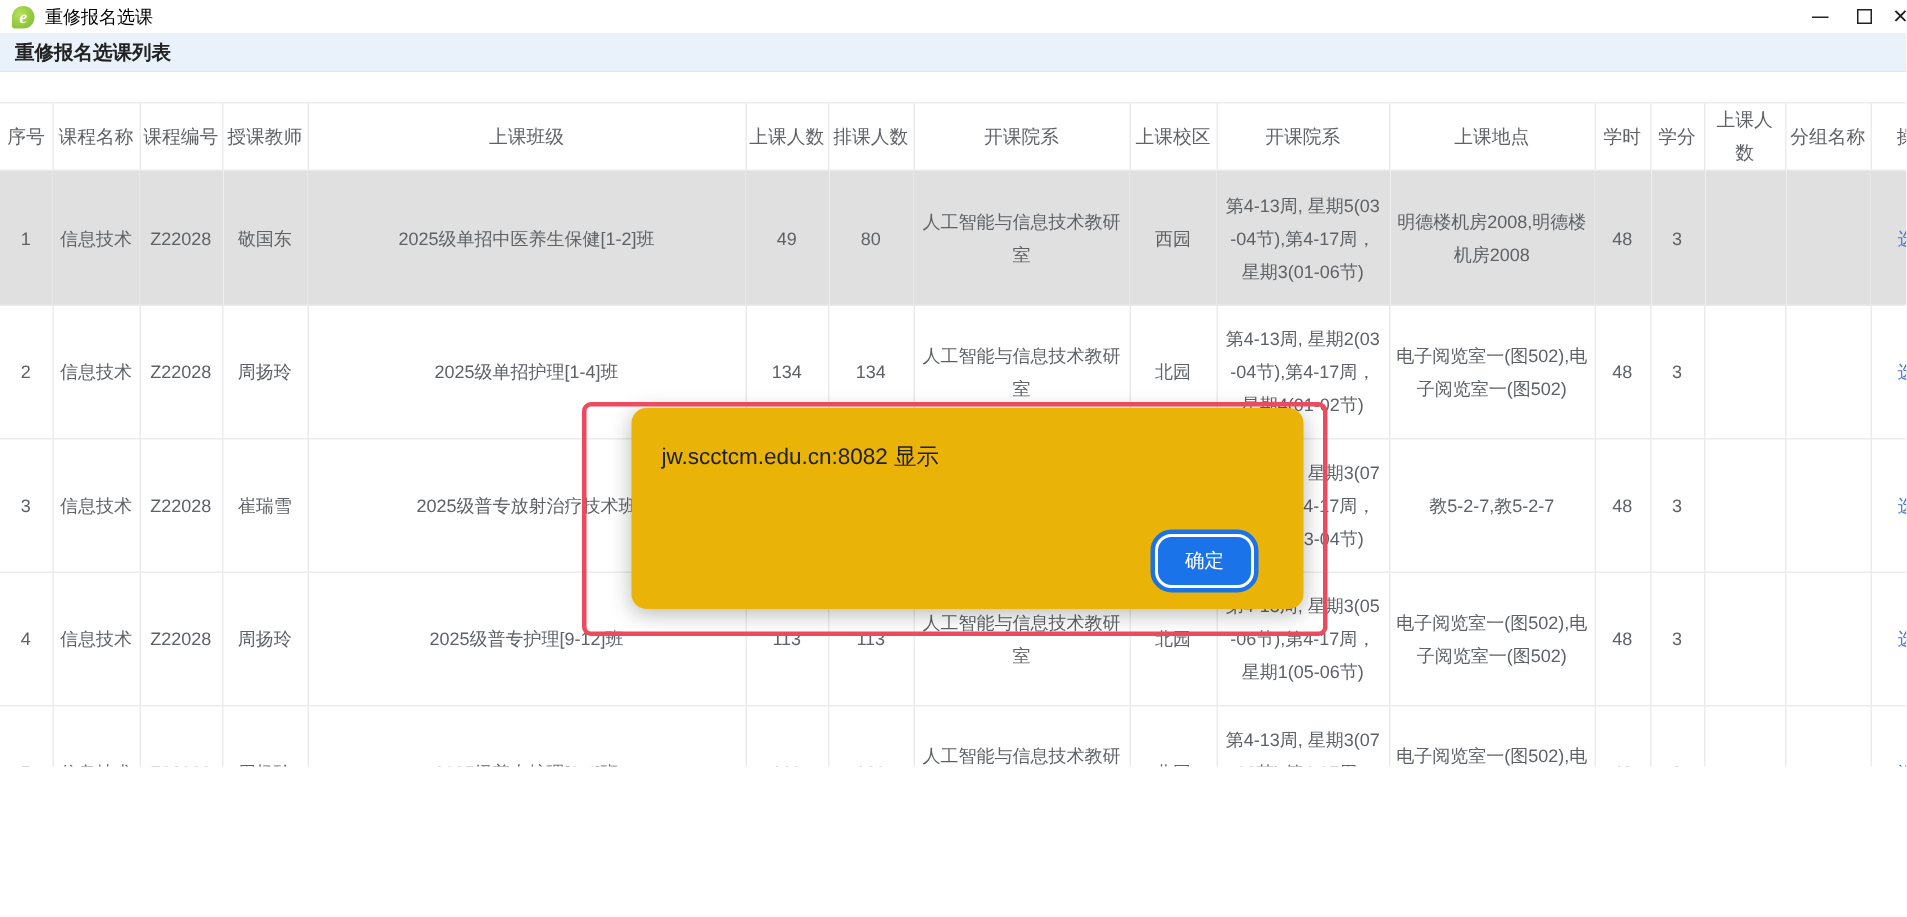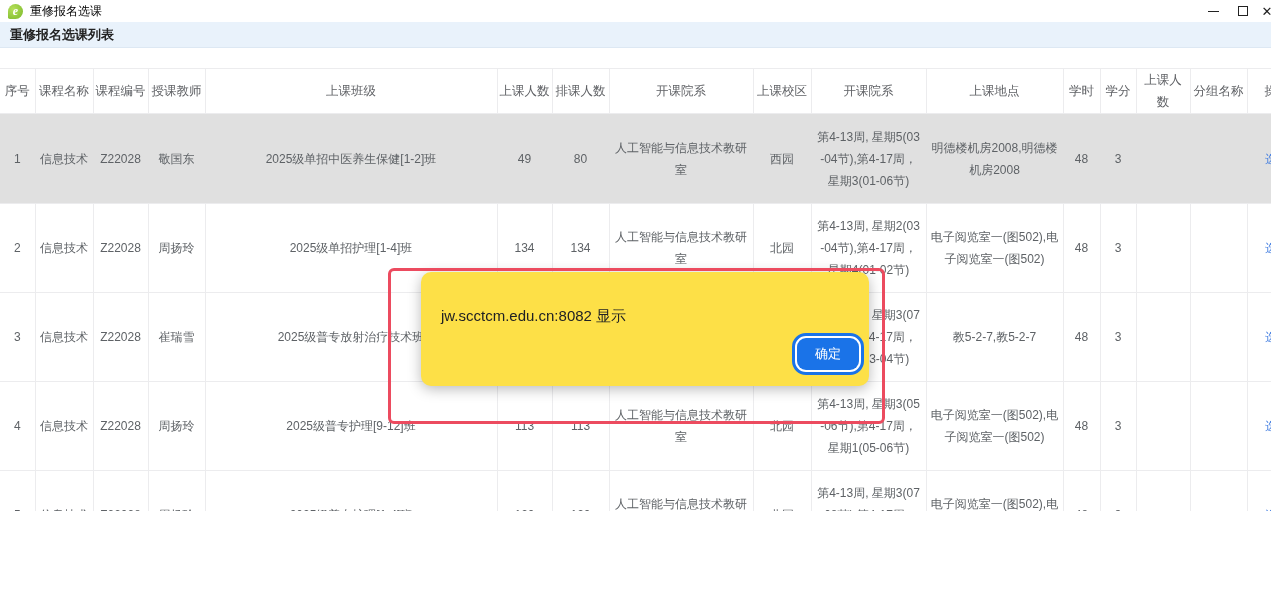--- a/index.html
+++ b/index.html
@@ -33,26 +33,26 @@
   th { border-top:1px solid #ececee; color:#606266; font-weight:normal; font-size:12.5px; height:37px;
     background:#fff; padding:0 2px; }
   th:first-child, td:first-child { border-left:none; }
   tbody tr { height:89px; background:#fff; }
   tbody tr:first-child { height:90px; }
   tbody tr.selected { background:#e0e0e0; }
   tbody tr.selected td { border-right-color:#e0e0e0; }
   .select-link { color:#3d7ae0; text-decoration:none; font-size:12px; }
 
   
-  .dialog { position:absolute; left:421px; top:272px; width:448px; height:114px;
-    background:#fde047; border-radius:10px; box-shadow:0 3px 14px rgba(0,0,0,.28); z-index:10;
-    padding:35px 20px; }
+  .dialog { position:absolute; left:421px; top:272px; width:448px; height:134px;
+    background:#eab308; border-radius:10px; box-shadow:0 3px 14px rgba(0,0,0,.28); z-index:10;
+    padding:23px 20px; }
   .dialog-title { font-size:15px; color:#202124; }
   .dialog-message { font-size:13px; color:#202124; margin-top:17px; }
-  .ok-wrap { position:absolute; right:5px; bottom:11px; border:3px solid #1a73e8;
+  .ok-wrap { position:absolute; right:30px; bottom:11px; border:3px solid #1a73e8;
     border-radius:14px; padding:2px; background:#fff; }
   .ok-btn { display:block; background:#1a73e8; color:#fff; border:none; border-radius:9px;
     padding:7px 18px; font-size:13px; font-family:inherit; cursor:pointer; }
 
   
   .annotation { position:absolute; left:388px; top:268px; width:497px; height:156px;
     border:3px solid #ec4b5f; border-radius:6px; z-index:20; pointer-events:none; }
 </style>
 </head>
 <body>

